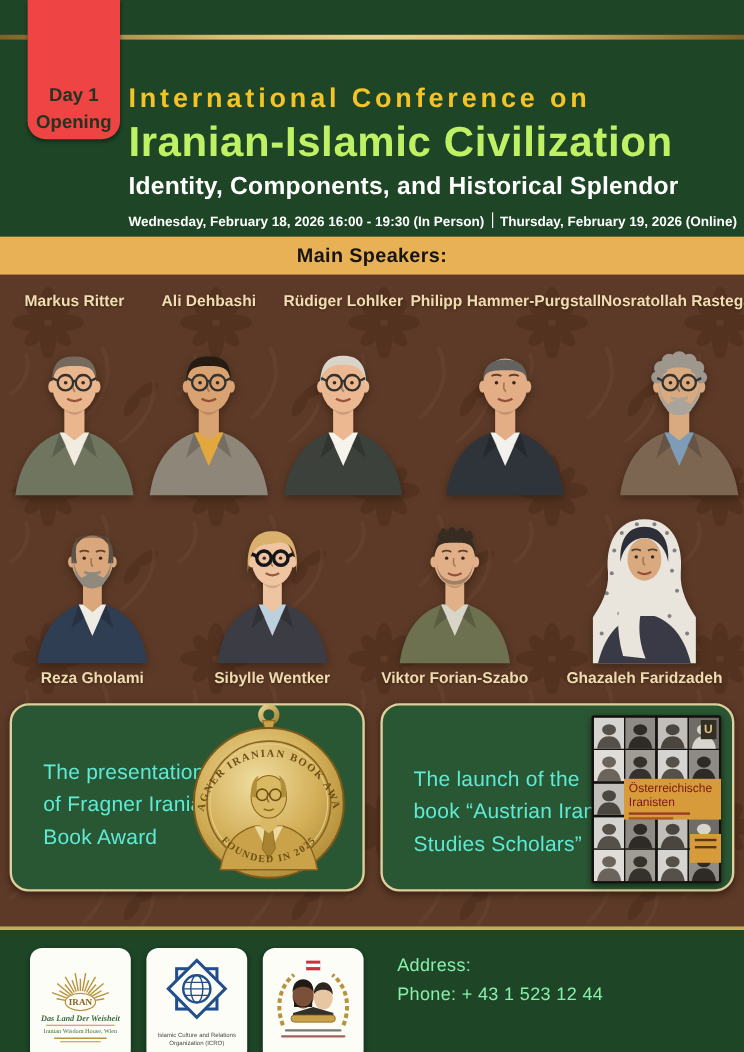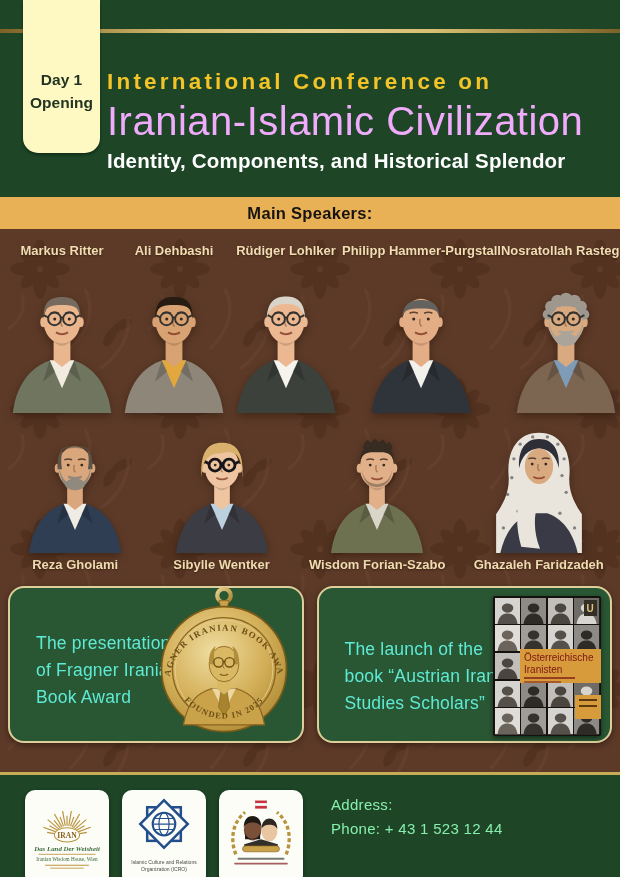--- a/index.html
+++ b/index.html
@@ -2,26 +2,26 @@
 <html><head>
 <meta charset="utf-8">
 <style>
   html,body{margin:0;padding:0;background:#222;}
   .poster{position:relative;width:620px;height:877px;overflow:hidden;
     font-family:"Liberation Sans",sans-serif;background:#1d4526;}
   
   .hdr{position:relative;width:100%;height:197px;background:#1d4526;}
   .hdr .goldline{position:absolute;top:29px;left:0;width:100%;height:4px;
     background:linear-gradient(90deg,#7c6226,#d9bd72 30%,#e6cf8e 50%,#d9bd72 70%,#7c6226);}
-  .day-tab{position:absolute;top:0;left:23px;width:77px;height:153px;background:#fef9c3;
+  .day-tab{position:absolute;top:0;left:23px;width:77px;height:116px;background:#ef4444;
     border-radius:0 0 15px 15px;z-index:2;text-align:center;box-sizing:border-box;padding-top:68px;
     color:#233422;font-weight:bold;font-size:15.5px;line-height:1.5;box-shadow:0 2px 3px rgba(0,0,0,.35);}
   .hdr-text{position:absolute;left:107px;top:69px;width:505px;}
   .t1{color:#f3c327;font-weight:bold;font-size:22.5px;letter-spacing:3.2px;}
-  .t2{color:#f0abfc;font-weight:normal;font-size:40px;letter-spacing:.5px;margin-top:4px;}
+  .t2{color:#bef264;font-weight:bold;font-size:35px;letter-spacing:.5px;margin-top:4px;}
   .t3{color:#ffffff;font-weight:bold;font-size:20.5px;letter-spacing:.2px;margin-top:5px;}
   .t4{color:#ffffff;font-weight:bold;font-size:11.3px;margin-top:9px;white-space:nowrap;}
   .t4 .sep{display:inline-block;width:1px;height:13px;background:#fff;margin:0 6px;vertical-align:-2px;}
   
   .band{width:100%;height:32px;background:#e8b156;display:flex;align-items:center;justify-content:center;}
   .band span{color:#171310;font-weight:bold;font-size:16.5px;letter-spacing:.3px;}
   
   .brown{position:relative;width:100%;height:543px;background:#5d3a28;}
   .damask{position:absolute;inset:0;z-index:0;}
   .brown-content{position:relative;z-index:1;border-radius:30px;}
@@ -76,20 +76,23 @@
   <header class="hdr">
     <div class="goldline"></div>
     <div class="day-tab">
       <div>Day 1</div>
       <div>Opening</div>
     </div>
     <div class="hdr-text">
       <div class="t1">International Conference on</div>
       <div class="t2">Iranian-Islamic Civilization</div>
       <div class="t3">Identity, Components, and Historical Splendor</div>
+      <div class="t4">
+        <span>Wednesday, February 18, 2026   16:00 - 19:30 (In Person)</span><span class="sep"></span><span>Thursday, February 19, 2026 (Online)</span>
+      </div>
     </div>
   </header>
 
   <div class="band">
     <span>Main Speakers:</span>
   </div>
 
   <main class="brown">
     <svg class="damask" width="620" height="543" viewBox="0 0 620 543" preserveAspectRatio="none" aria-hidden="true">
       <defs>
@@ -367,21 +370,21 @@
                 <circle cx="43.5" cy="46" r="1.35"></circle>
                 <circle cx="56.5" cy="46" r="1.35"></circle>
               </g>
               <g stroke="#38291f" stroke-width="1.4" fill="none" opacity=".8">
                 <path d="M39.8,41 Q43.5,39.2 47.2,41"></path>
                 <path d="M52.8,41 Q56.5,39.2 60.2,41"></path>
               </g>
               <path d="M49.2,46 Q48.2,51.6 50.6,52.6" stroke="rgba(122,74,42,.55)" stroke-width="1.3" fill="none"></path>
               <path d="M44.6,58 Q50,61.4 55.4,58" stroke="rgba(122,50,30,.75)" stroke-width="1.7" fill="none"></path>
             </svg>
-            <div class="sp-name">Wisdom Forian-Szabo</div>
+            <div class="sp-name">Viktor Forian-Szabo</div>
           </div>
           <div class="speaker">
             <svg class="portrait" viewBox="0 0 100 130" preserveAspectRatio="xMidYMax meet">
               <path d="M50,15 C27,15 19,36 21,57 C22,72 15,84 9,93 L9,130 L91,130 L91,93 C85,84 78,72 79,57 C81,36 73,15 50,15 Z" fill="#e9e5dd"></path>
               <g fill="#2f2f38" opacity=".55">
                 <circle cx="26" cy="40" r="1.6"></circle>
                 <circle cx="32" cy="26" r="1.6"></circle>
                 <circle cx="44" cy="19" r="1.6"></circle>
                 <circle cx="58" cy="19" r="1.6"></circle>
                 <circle cx="68" cy="26" r="1.6"></circle>

